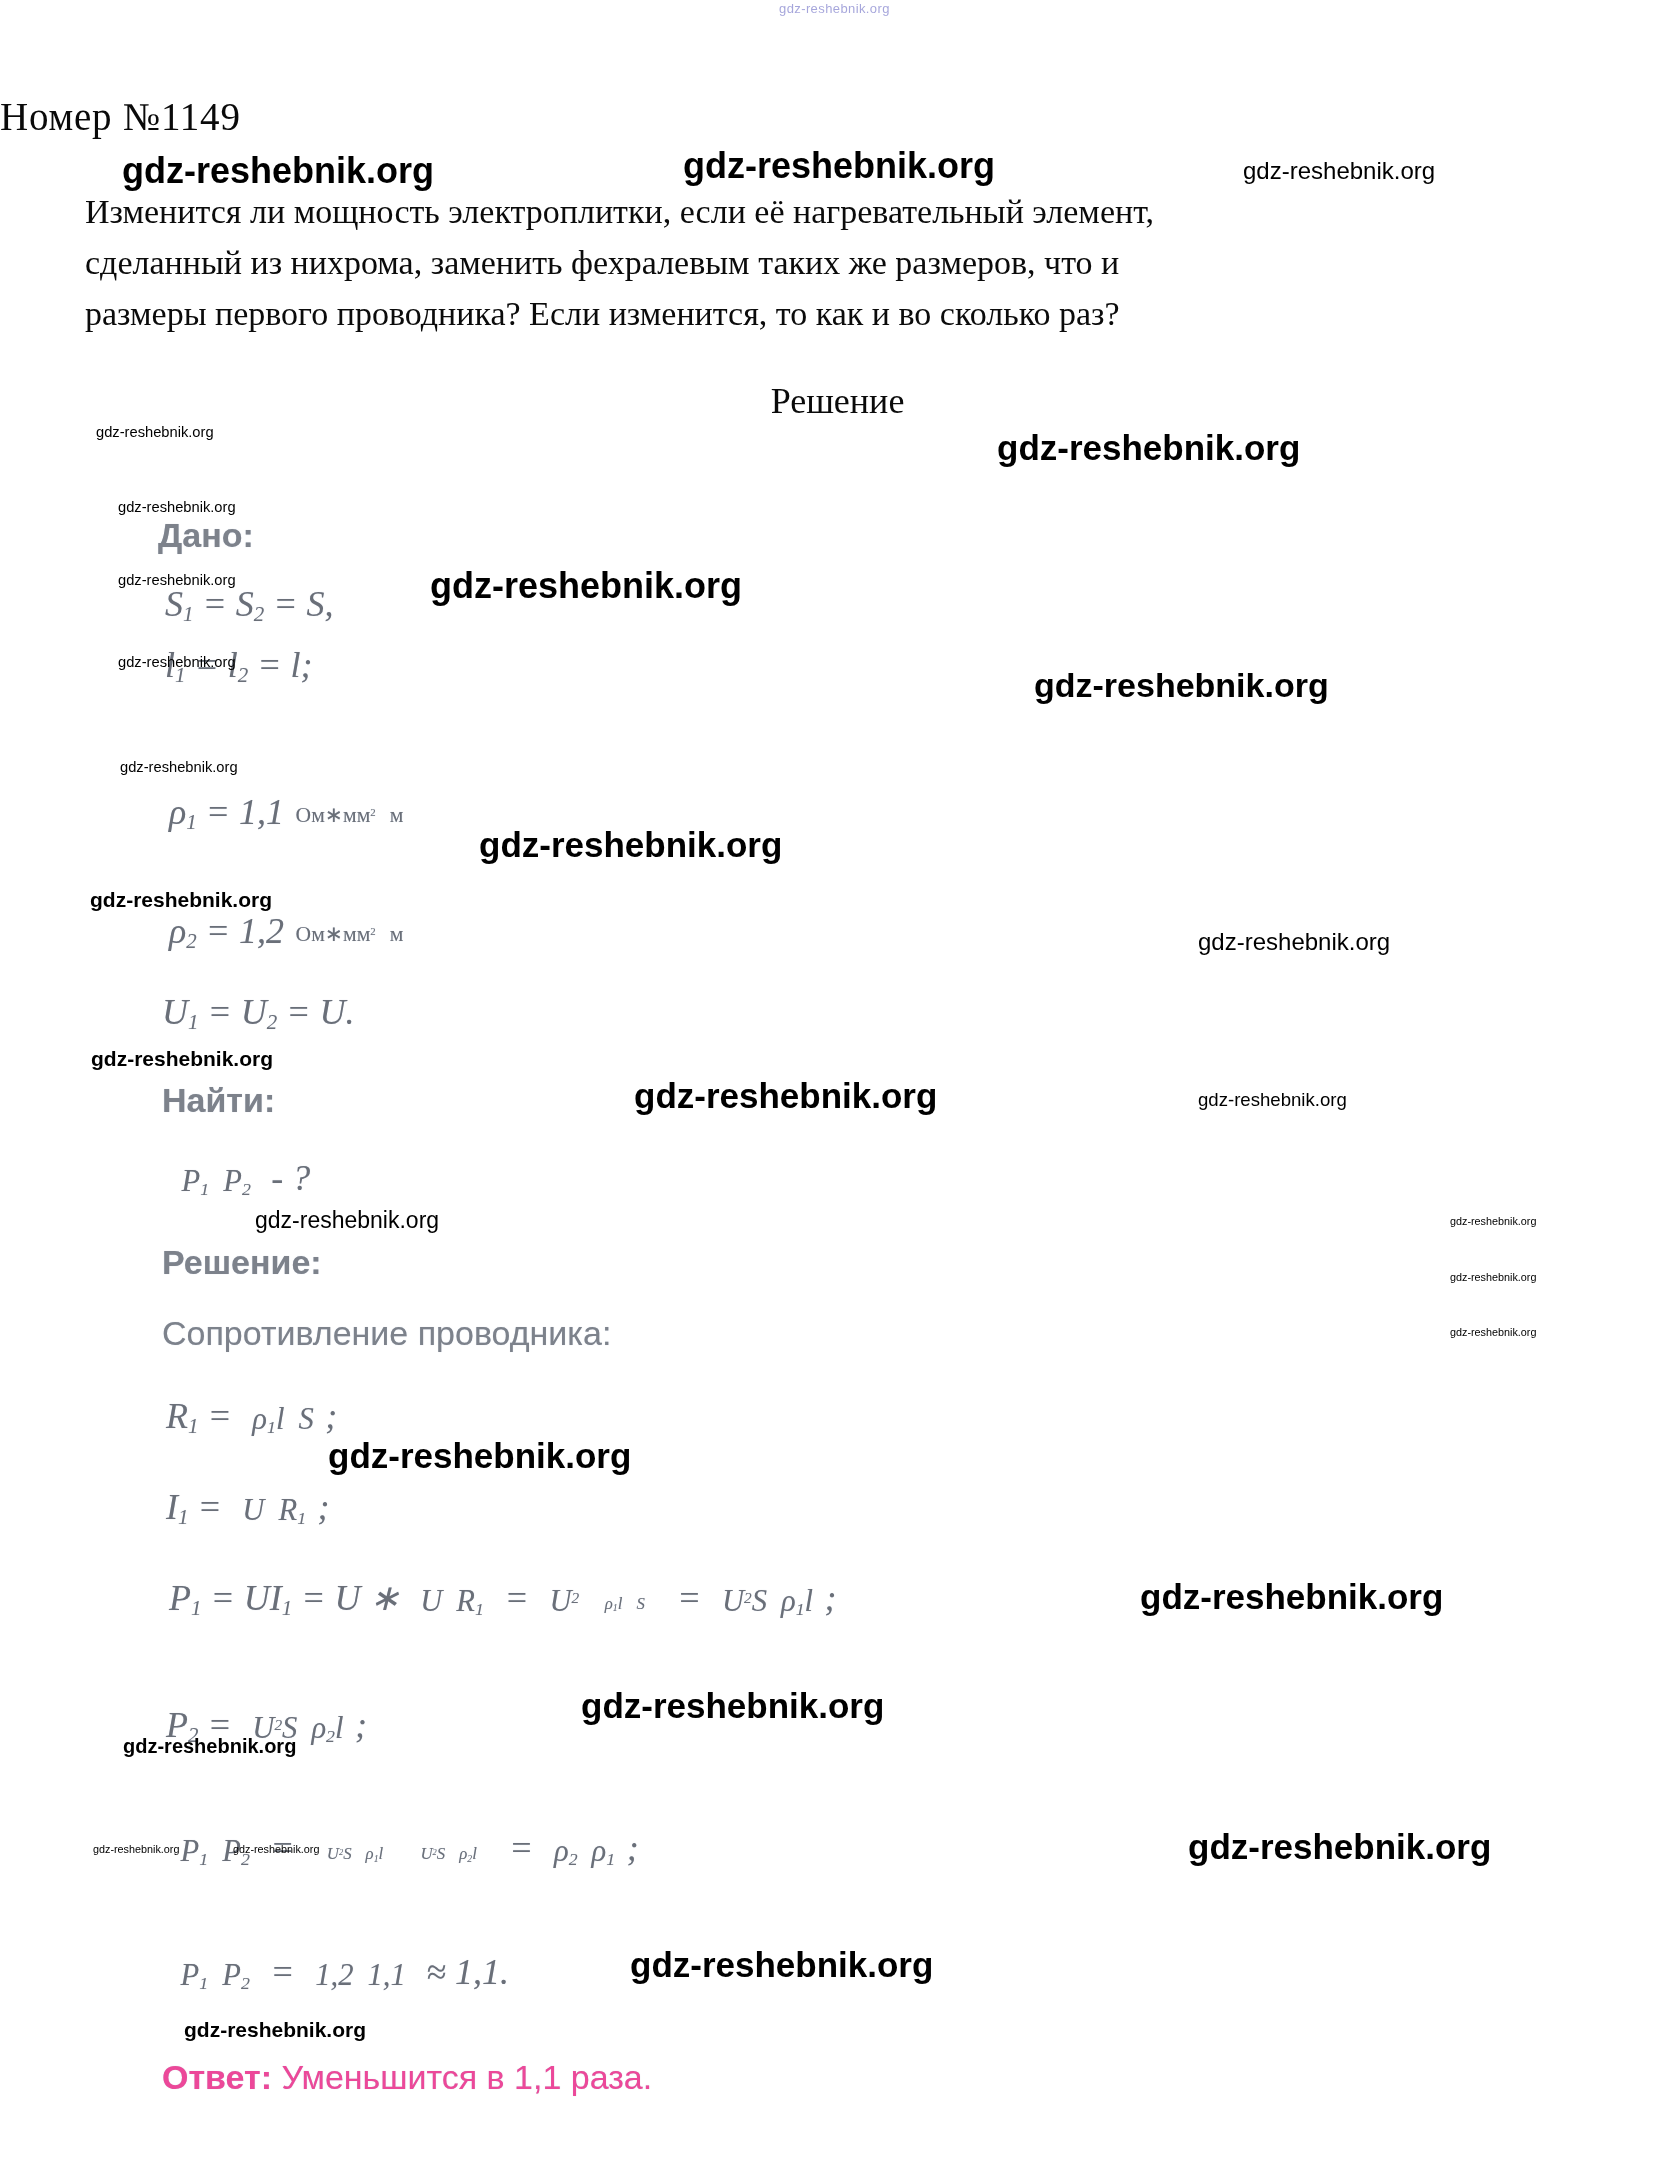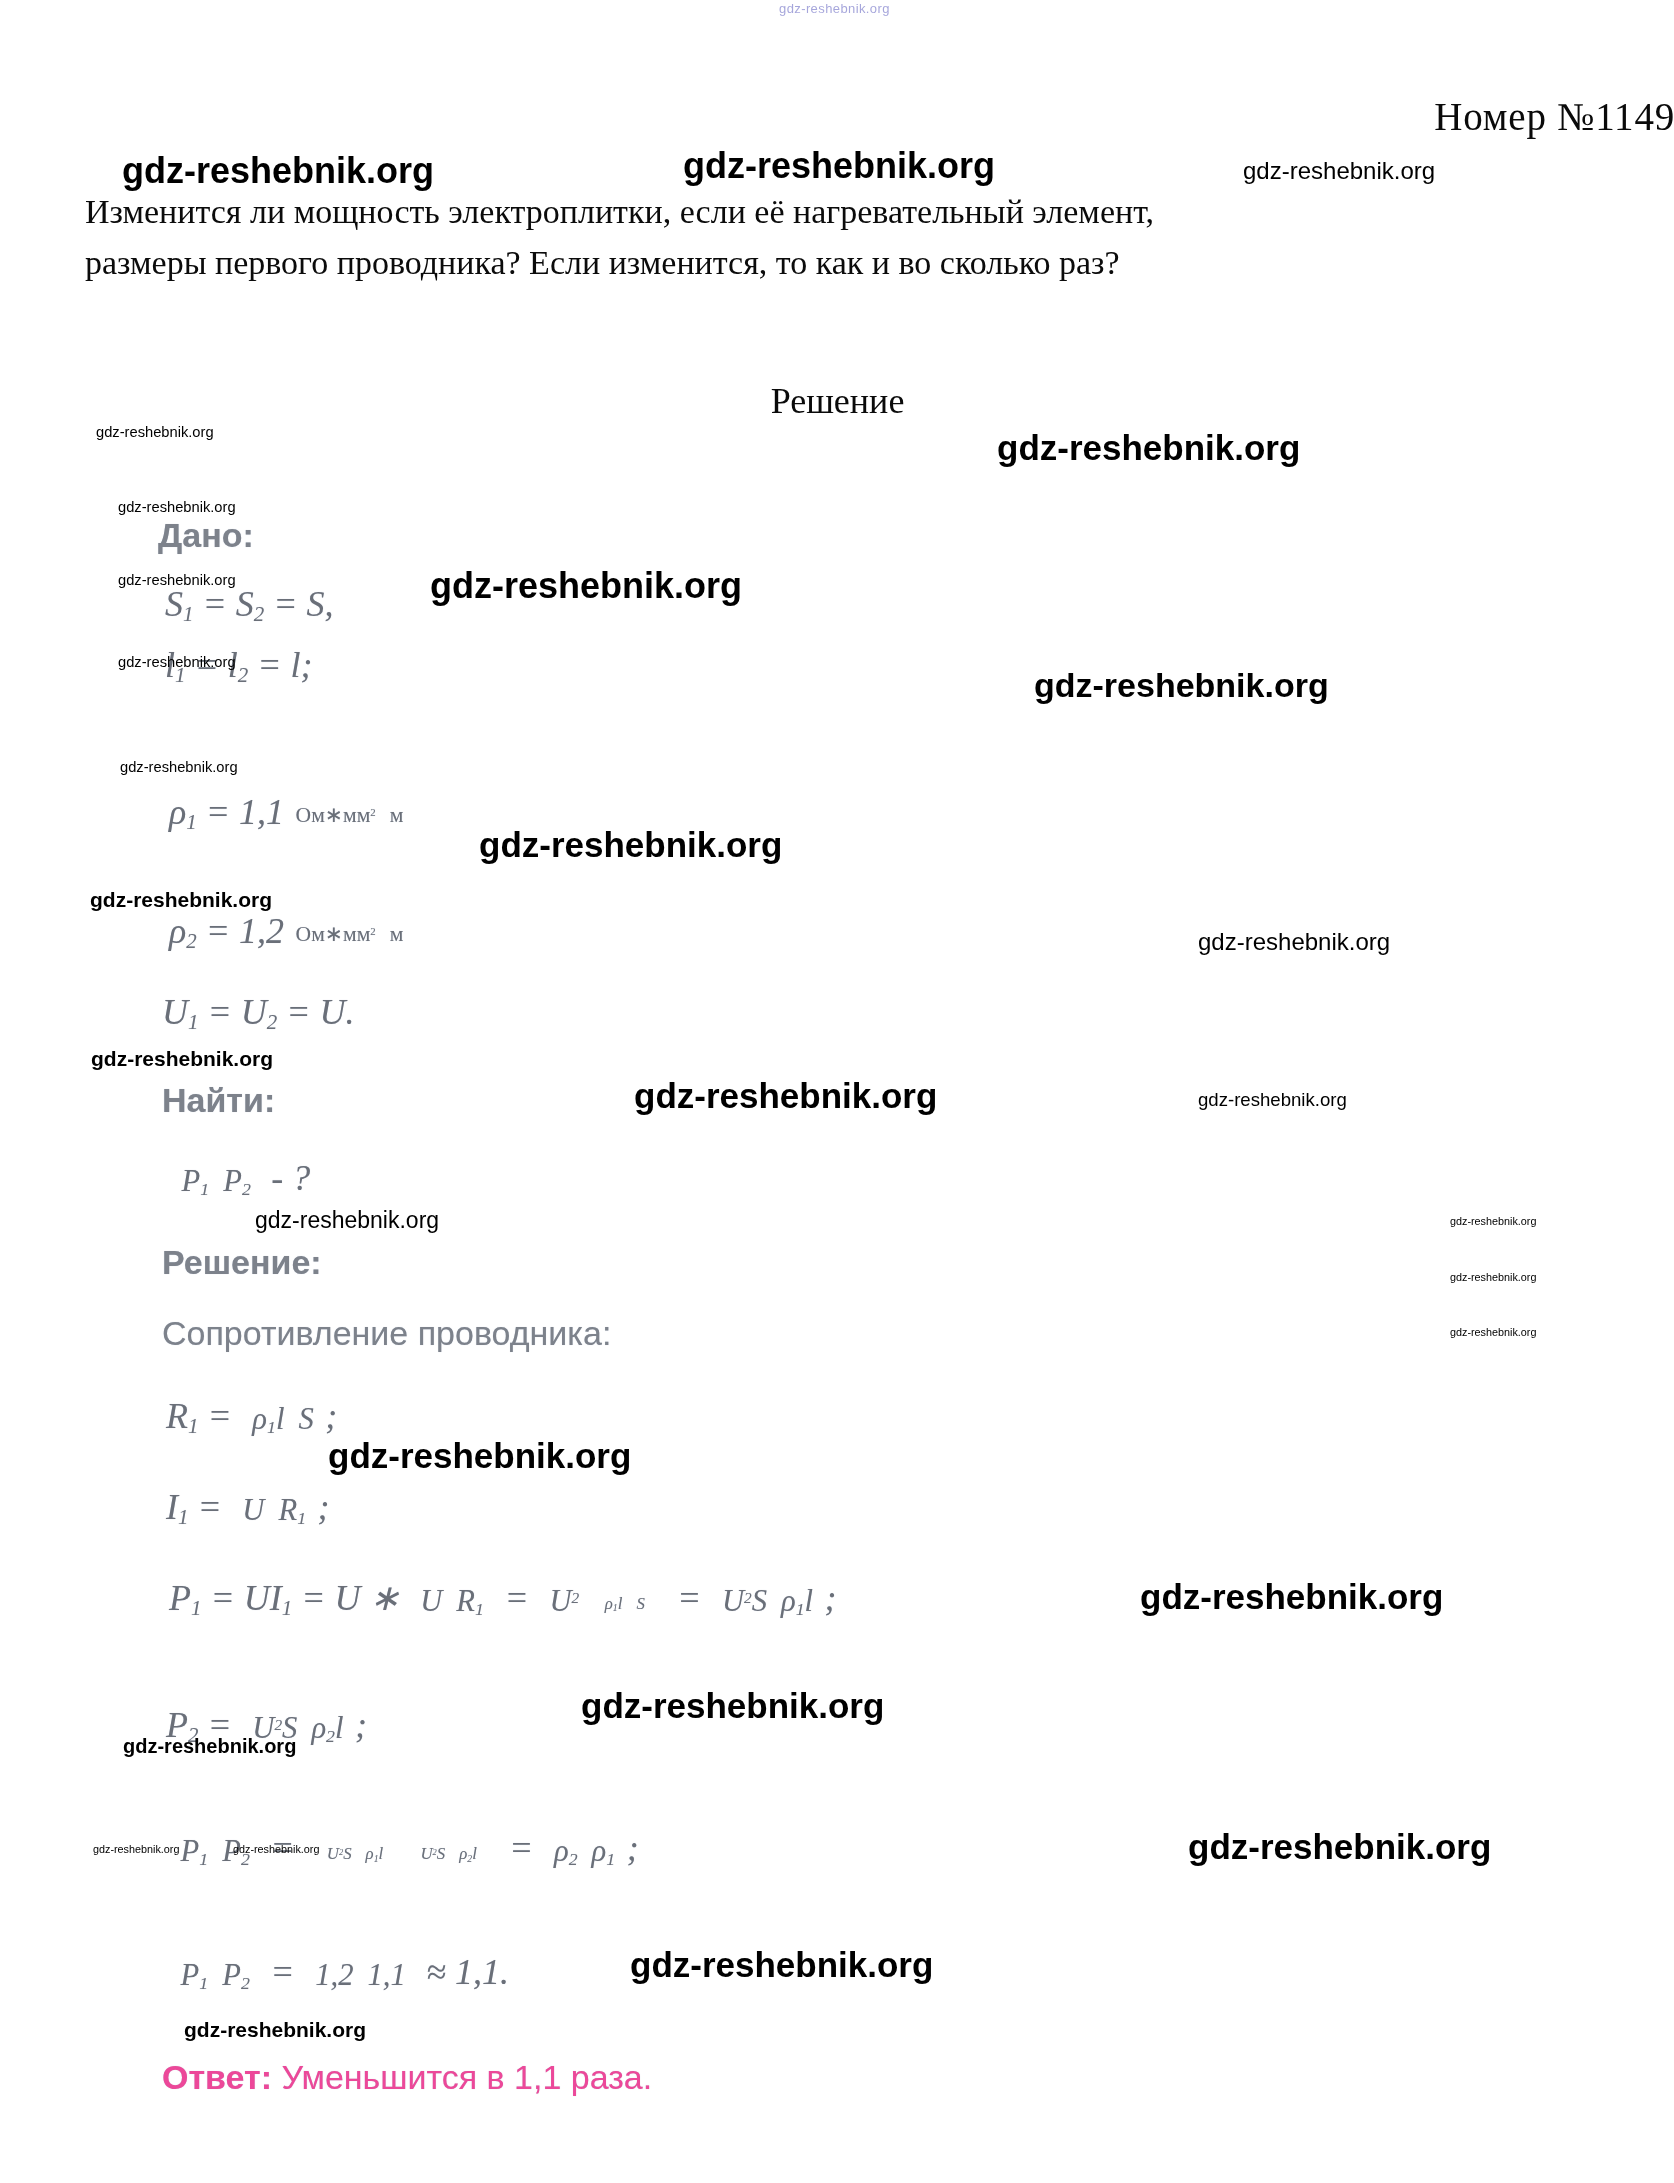--- a/index.html
+++ b/index.html
@@ -2,21 +2,21 @@
 <html style="font-size:12.4px"><head>
 <meta charset="utf-8">
 <style>
   html,body{margin:0;padding:0;}
   body{
     width:1675px;height:2183px;position:relative;background:#ffffff;
     font-family:"Liberation Serif", serif;overflow:hidden;
   }
   
   .doc-title{
-    position:absolute;left:0;top:94px;width:100%;text-align:right;
+    position:absolute;left:0;top:94px;width:100%;text-align:left;
     font-size:39px;color:#0a0a0a;letter-spacing:0.8px;
   }
   .problem{
     position:absolute;left:85px;top:186px;width:1554px;
     font-size:34px;line-height:51px;color:#0b0b0b;
   }
   .solution-heading{
     position:absolute;left:0;top:380px;width:100%;text-align:center;
     font-size:36px;color:#0a0a0a;
   }
@@ -58,20 +58,21 @@
   .frac.unit{font-size:.6em;font-style:normal;line-height:1.05;}
   .frac.unit .bar{border-top-width:2.3px;}
 </style>
 </head>
 <body>
 
 <div class="doc-title">Номер №1149</div>
 
 <div class="problem">
   <div>Изменится ли мощность электроплитки, если её нагревательный элемент,</div>
+  <div>сделанный из нихрома, заменить фехралевым таких же размеров, что и</div>
   <div>размеры первого проводника? Если изменится, то как и во сколько раз?</div>
 </div>
 
 <div class="solution-heading">Решение</div>
 
 <div class="gray-h" style="left:158px;top:516px;">Дано:</div>
 <div class="gray-h" style="left:162px;top:1081px;">Найти:</div>
 <div class="gray-h" style="left:162px;top:1243px;">Решение:</div>
 <div class="gray-h regular" style="left:162px;top:1314px;">Сопротивление проводника:</div>
 

